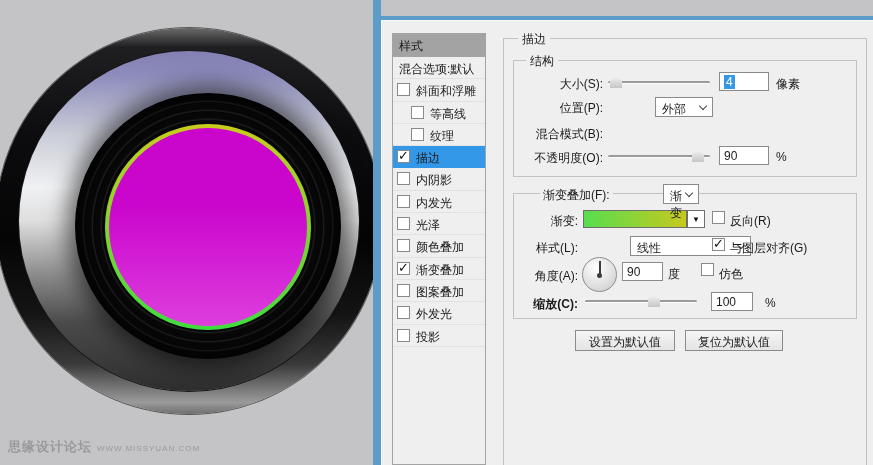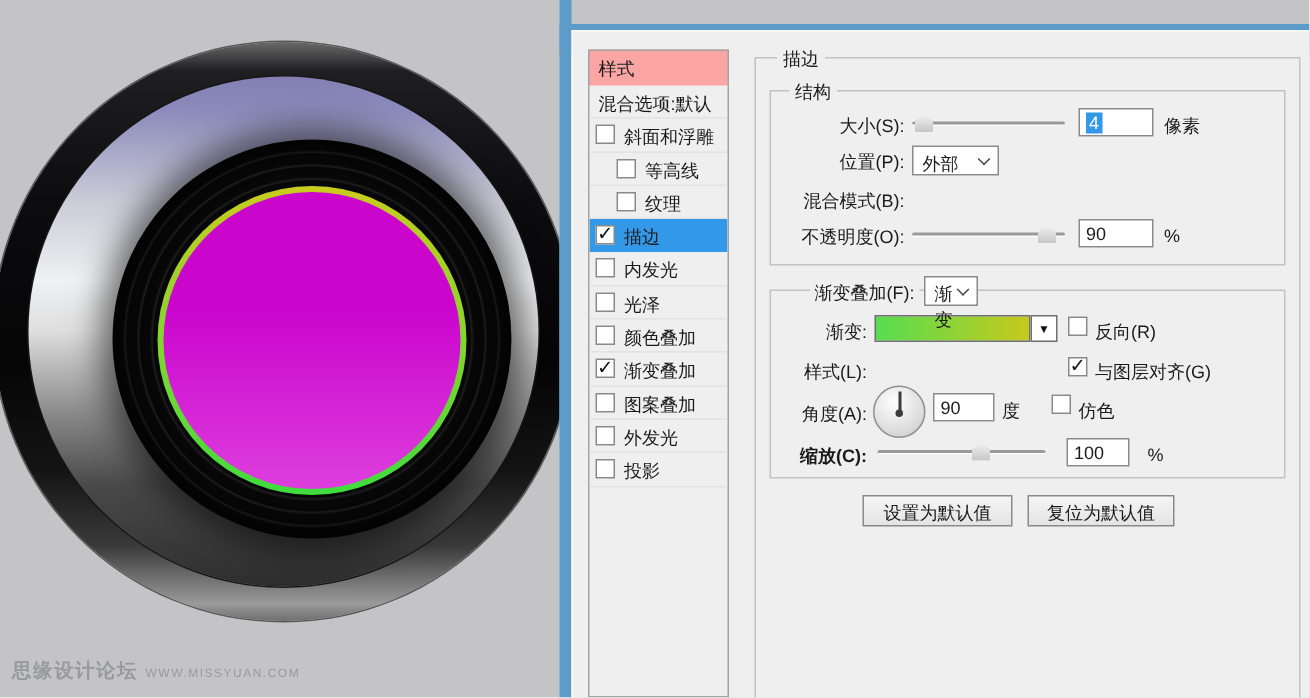--- a/index.html
+++ b/index.html
@@ -31,21 +31,21 @@
 
   
   #dlg-left-border { position:absolute; left:373px; top:0; width:8px; height:465px; background:#5d9cc9; }
   #dlg-titlebar { position:absolute; left:373px; top:0; width:500px; height:20px; background:#5d9cc9;margin-top:16px; }
   #dlg-title { position:absolute; left:280px; top:2px; font-size:13px; color:#15293c; }
   #dlg-body { position:absolute; left:381px; top:20px; width:492px; height:445px; background:#efefef;
     border-top:1px solid #fafafa; border-left:1px solid #fafafa; }
 
   
   #styles-header { position:absolute; left:392px; top:33px; width:94px; height:36px;
-    border:1px solid #a3a3a3; background:#fca5a5; padding:4px 6px; }
+    border:1px solid #a3a3a3; background:#a3a3a3; padding:4px 6px; }
   #styles-list { position:absolute; left:392px; top:57px; width:94px; height:408px;
     border:1px solid #a3a3a3; border-top:none; background:#efefef; overflow:hidden; }
   .style-row { position:relative; height:22.3px; border-bottom:1px solid #e2e2e2; }
   .style-row.selected { border-bottom:none; }
   .style-row .row-label { position:absolute; left:23px; top:4px; }
   .style-row.no-cb .row-label { left:6px; }
   .style-row.indent .cb { left:18px; }
   .style-row.indent .row-label { left:37px; }
 
   
@@ -60,21 +60,21 @@
   #gb-stroke   { left:503px; top:38px;  width:364px; height:440px; }
   #gb-struct   { left:513px; top:60px;  width:344px; height:117px; }
   #gb-fill     { left:513px; top:193px; width:344px; height:126px; }
 
   
   .lab { position:absolute; text-align:right; }
   .unit { position:absolute; }
   .valbox { position:absolute; background:#fff; border:1px solid #8a8a8a; height:19px;
     padding:2px 4px; overflow:hidden; }
   .sel-text { color:#fff; padding:0 2px; }
-  .dd { position:absolute; background:#fff; border:1px solid #8a8a8a; height:20px; padding:3px 6px; }
+  .dd { position:absolute; background:#fff; border:1px solid #8a8a8a; height:20px; padding:3px 6px;margin-left:47px; }
   .dd .chev { position:absolute; right:6px; top:5px; width:6px; height:6px;
     border-right:1.6px solid #444; border-bottom:1.6px solid #444; transform:rotate(45deg); }
   .slider { position:absolute; height:12px; }
   .slider .track { position:absolute; left:0; right:0; top:5px; height:3px;
     background:#9a9a9a; border-radius:2px; border-bottom:1px solid #fdfdfd; }
   .slider .thumb { position:absolute; top:0; width:12px; height:12px;
     background:linear-gradient(180deg,#f2f2f2,#c6c6c6); 
     clip-path:polygon(50% 0,100% 38%,100% 100%,0 100%,0 38%);
     filter:drop-shadow(0 0 1px #6a6a6a); }
   .btn { position:absolute; height:21px; background:linear-gradient(180deg,#f5f5f5,#e4e4e4);
@@ -130,20 +130,24 @@
       <div class="style-row indent">
         <div class="cb"></div>
         <span class="row-label">纹理</span>
       </div>
       <div class="style-row selected" style="background: rgb(51, 152, 232);">
         <div class="cb on"></div>
         <span class="row-label">描边</span>
       </div>
       <div class="style-row">
         <div class="cb"></div>
+        <span class="row-label">内阴影</span>
+      </div>
+      <div class="style-row">
+        <div class="cb"></div>
         <span class="row-label">内发光</span>
       </div>
       <div class="style-row">
         <div class="cb"></div>
         <span class="row-label">光泽</span>
       </div>
       <div class="style-row">
         <div class="cb"></div>
         <span class="row-label">颜色叠加</span>
       </div>
@@ -207,20 +211,24 @@
     <span class="chev"></span>
   </div>
 
   <div class="lab" style="left:480px; top:213px; width:98px;">渐变:</div>
   <div id="gradient-swatch" style="background: linear-gradient(90deg, rgb(87, 221, 80), rgb(198, 201, 29));"></div>
   <div id="gradient-arrow-btn">▼</div>
   <div class="cb" style="left:712px; top:211px;"></div>
   <div class="unit" style="left:730px; top:213px;">反向(R)</div>
 
   <div class="lab" style="left:480px; top:240px; width:98px;">样式(L):</div>
+  <div class="dd" style="left:583px; top:236px; width:121px;">
+    <span>线性</span>
+    <span class="chev"></span>
+  </div>
   <div class="cb on" style="left:712px; top:238px;"></div>
   <div class="unit" style="left:730px; top:240px;">与图层对齐(G)</div>
 
   <div class="lab" style="left:480px; top:268px; width:98px;">角度(A):</div>
   <div id="angle-dial">
     <div id="angle-needle"></div>
     <div id="angle-dot"></div>
   </div>
   <div class="valbox" style="left:622px; top:262px; width:41px;">
     <span>90</span>

